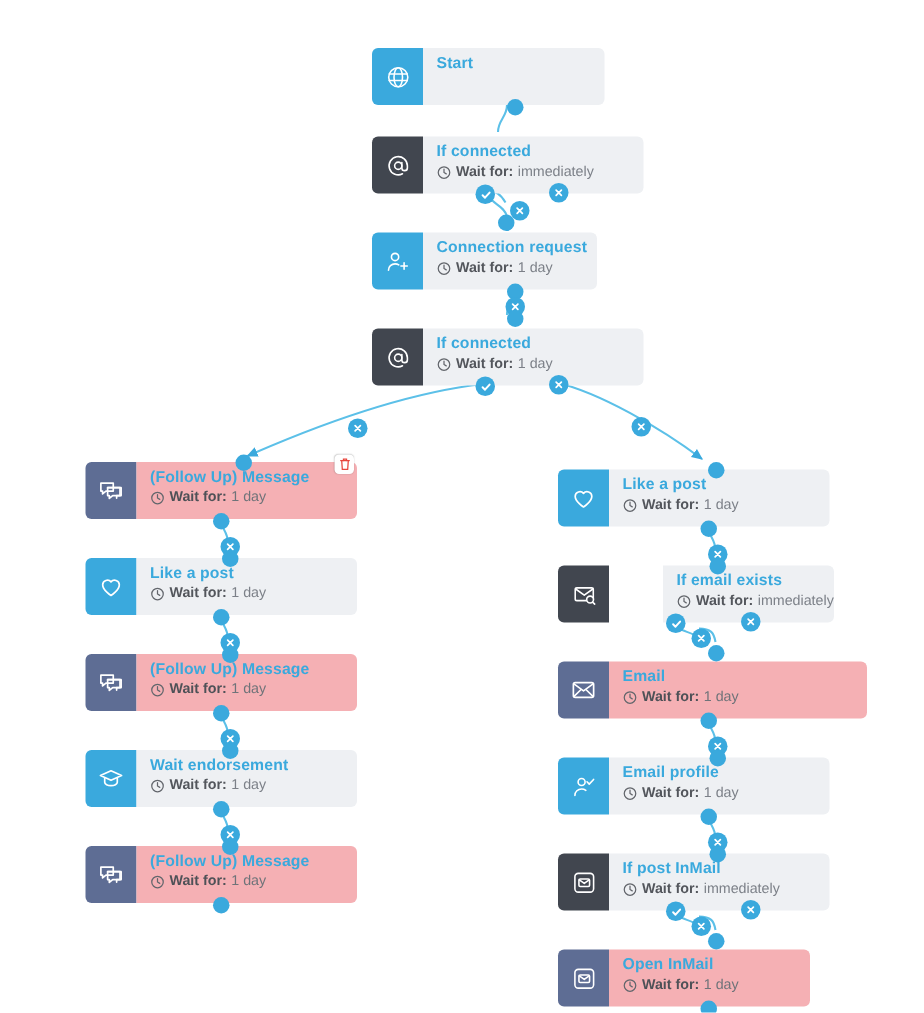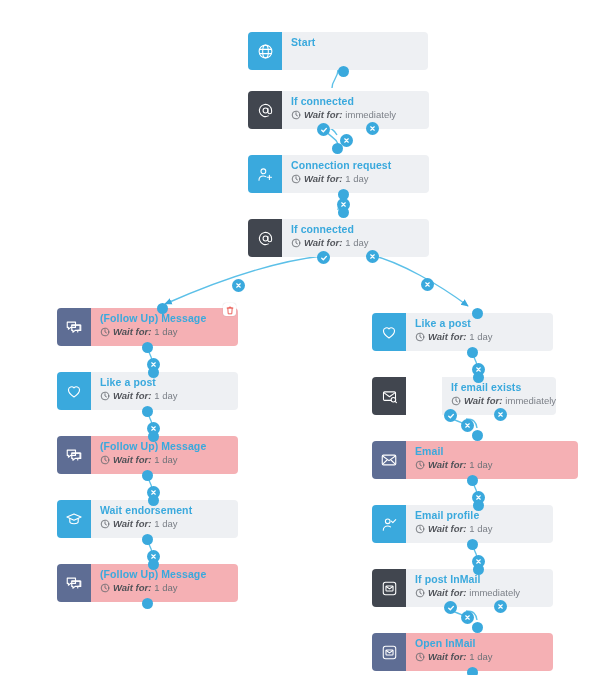--- a/index.html
+++ b/index.html
@@ -53,21 +53,21 @@
   }
   .subrow {
     display:flex;
     align-items:center;
     gap:3px;
     margin-top:1px;
     line-height:12px;
     white-space:nowrap;
   }
   .clock { flex:0 0 10px; display:block; }
-  .waitlabel { font-size:9.5px; font-weight:bold; color:#53565c;font-style:italic; }
+  .waitlabel { font-size:9.5px; font-weight:bold; color:#53565c; }
   .waitval { font-size:9.5px; color:#7c8088; }
   .node.pink .waitlabel { color:#4e5157; }
   .node.pink .waitval { color:#6f7379; }
 
   .delbtn {
     position:absolute;
     width:13px; height:13px;
     top:-5px; right:2px;
     background:#ffffff;
     border-radius:3px;
@@ -121,21 +121,21 @@
       <path d="M450,414 C450,422 462,420 466,426"></path>
       <path d="M466,419 C474,419 476,422 477,428"></path>
       <path d="M450,606 C450,614 462,612 466,618"></path>
       <path d="M466,611 C474,611 476,614 477,620"></path>
 
       <path d="M323,127 C331,127 334,130 337,135"></path>
     </g>
   </svg>
 
   <div id="nodes">
-      <div class="node" style="left: 248px; top: 32px; width: 180px;">
+      <div class="node" style="left: 248px; top: 32px; width: 155px;">
         <div class="tile">
        <span>
             <svg width="17" height="17" viewBox="0 0 24 24" stroke="#ffffff" fill="none" stroke-width="1.5" stroke-linecap="round" stroke-linejoin="round">
               <circle cx="12" cy="12" r="9"></circle>
               <ellipse cx="12" cy="12" rx="4" ry="9"></ellipse>
               <path d="M3.5 9h17M3.5 15h17"></path>
             </svg>
           </span>
      </div>
      <div class="body">
@@ -158,21 +158,21 @@
          <svg class="clock" width="10" height="10" viewBox="0 0 24 24" fill="none" stroke="#63666c" stroke-width="2" stroke-linecap="round">
               <circle cx="12" cy="12" r="9.2"></circle>
               <path d="M12 6.6V12l3.6 2.2"></path>
             </svg>
          <span class="waitlabel">Wait for:</span>
          <span class="waitval">immediately</span>
        </div>
 
      </div>
       </div>
-      <div class="node" style="left: 248px; top: 155px; width: 181px;">
+      <div class="node" style="left: 248px; top: 155px; width: 150px;">
         <div class="tile">
        <span>
             <svg width="17" height="17" viewBox="0 0 24 24" stroke="#ffffff" fill="none" stroke-width="1.5" stroke-linecap="round" stroke-linejoin="round">
               <circle cx="9" cy="7.5" r="3.4"></circle>
               <path d="M2.8 20c0-3.6 2.8-6 6.2-6 1.3 0 2.5.35 3.5 1"></path>
               <path d="M17.5 13v6M14.5 16h6"></path>
             </svg>
           </span>
      </div>
      <div class="body">
@@ -435,21 +435,21 @@
          <svg class="clock" width="10" height="10" viewBox="0 0 24 24" fill="none" stroke="#63666c" stroke-width="2" stroke-linecap="round">
               <circle cx="12" cy="12" r="9.2"></circle>
               <path d="M12 6.6V12l3.6 2.2"></path>
             </svg>
          <span class="waitlabel">Wait for:</span>
          <span class="waitval">immediately</span>
        </div>
 
      </div>
       </div>
-      <div class="node pink" style="left: 372px; top: 633px; width: 181px;">
+      <div class="node pink" style="left: 372px; top: 633px; width: 168px;">
         <div class="tile slate">
        <span>
             <svg width="17" height="17" viewBox="0 0 24 24" stroke="#ffffff" fill="none" stroke-width="1.5" stroke-linecap="round" stroke-linejoin="round">
               <rect x="3.2" y="3.2" width="17.6" height="17.6" rx="3.2"></rect>
               <rect x="7" y="8.4" width="10" height="7.2" rx="1.2"></rect>
               <path d="M7.4 9.2 12 12.6l4.6-3.4"></path>
             </svg>
           </span>
      </div>
      <div class="body">

